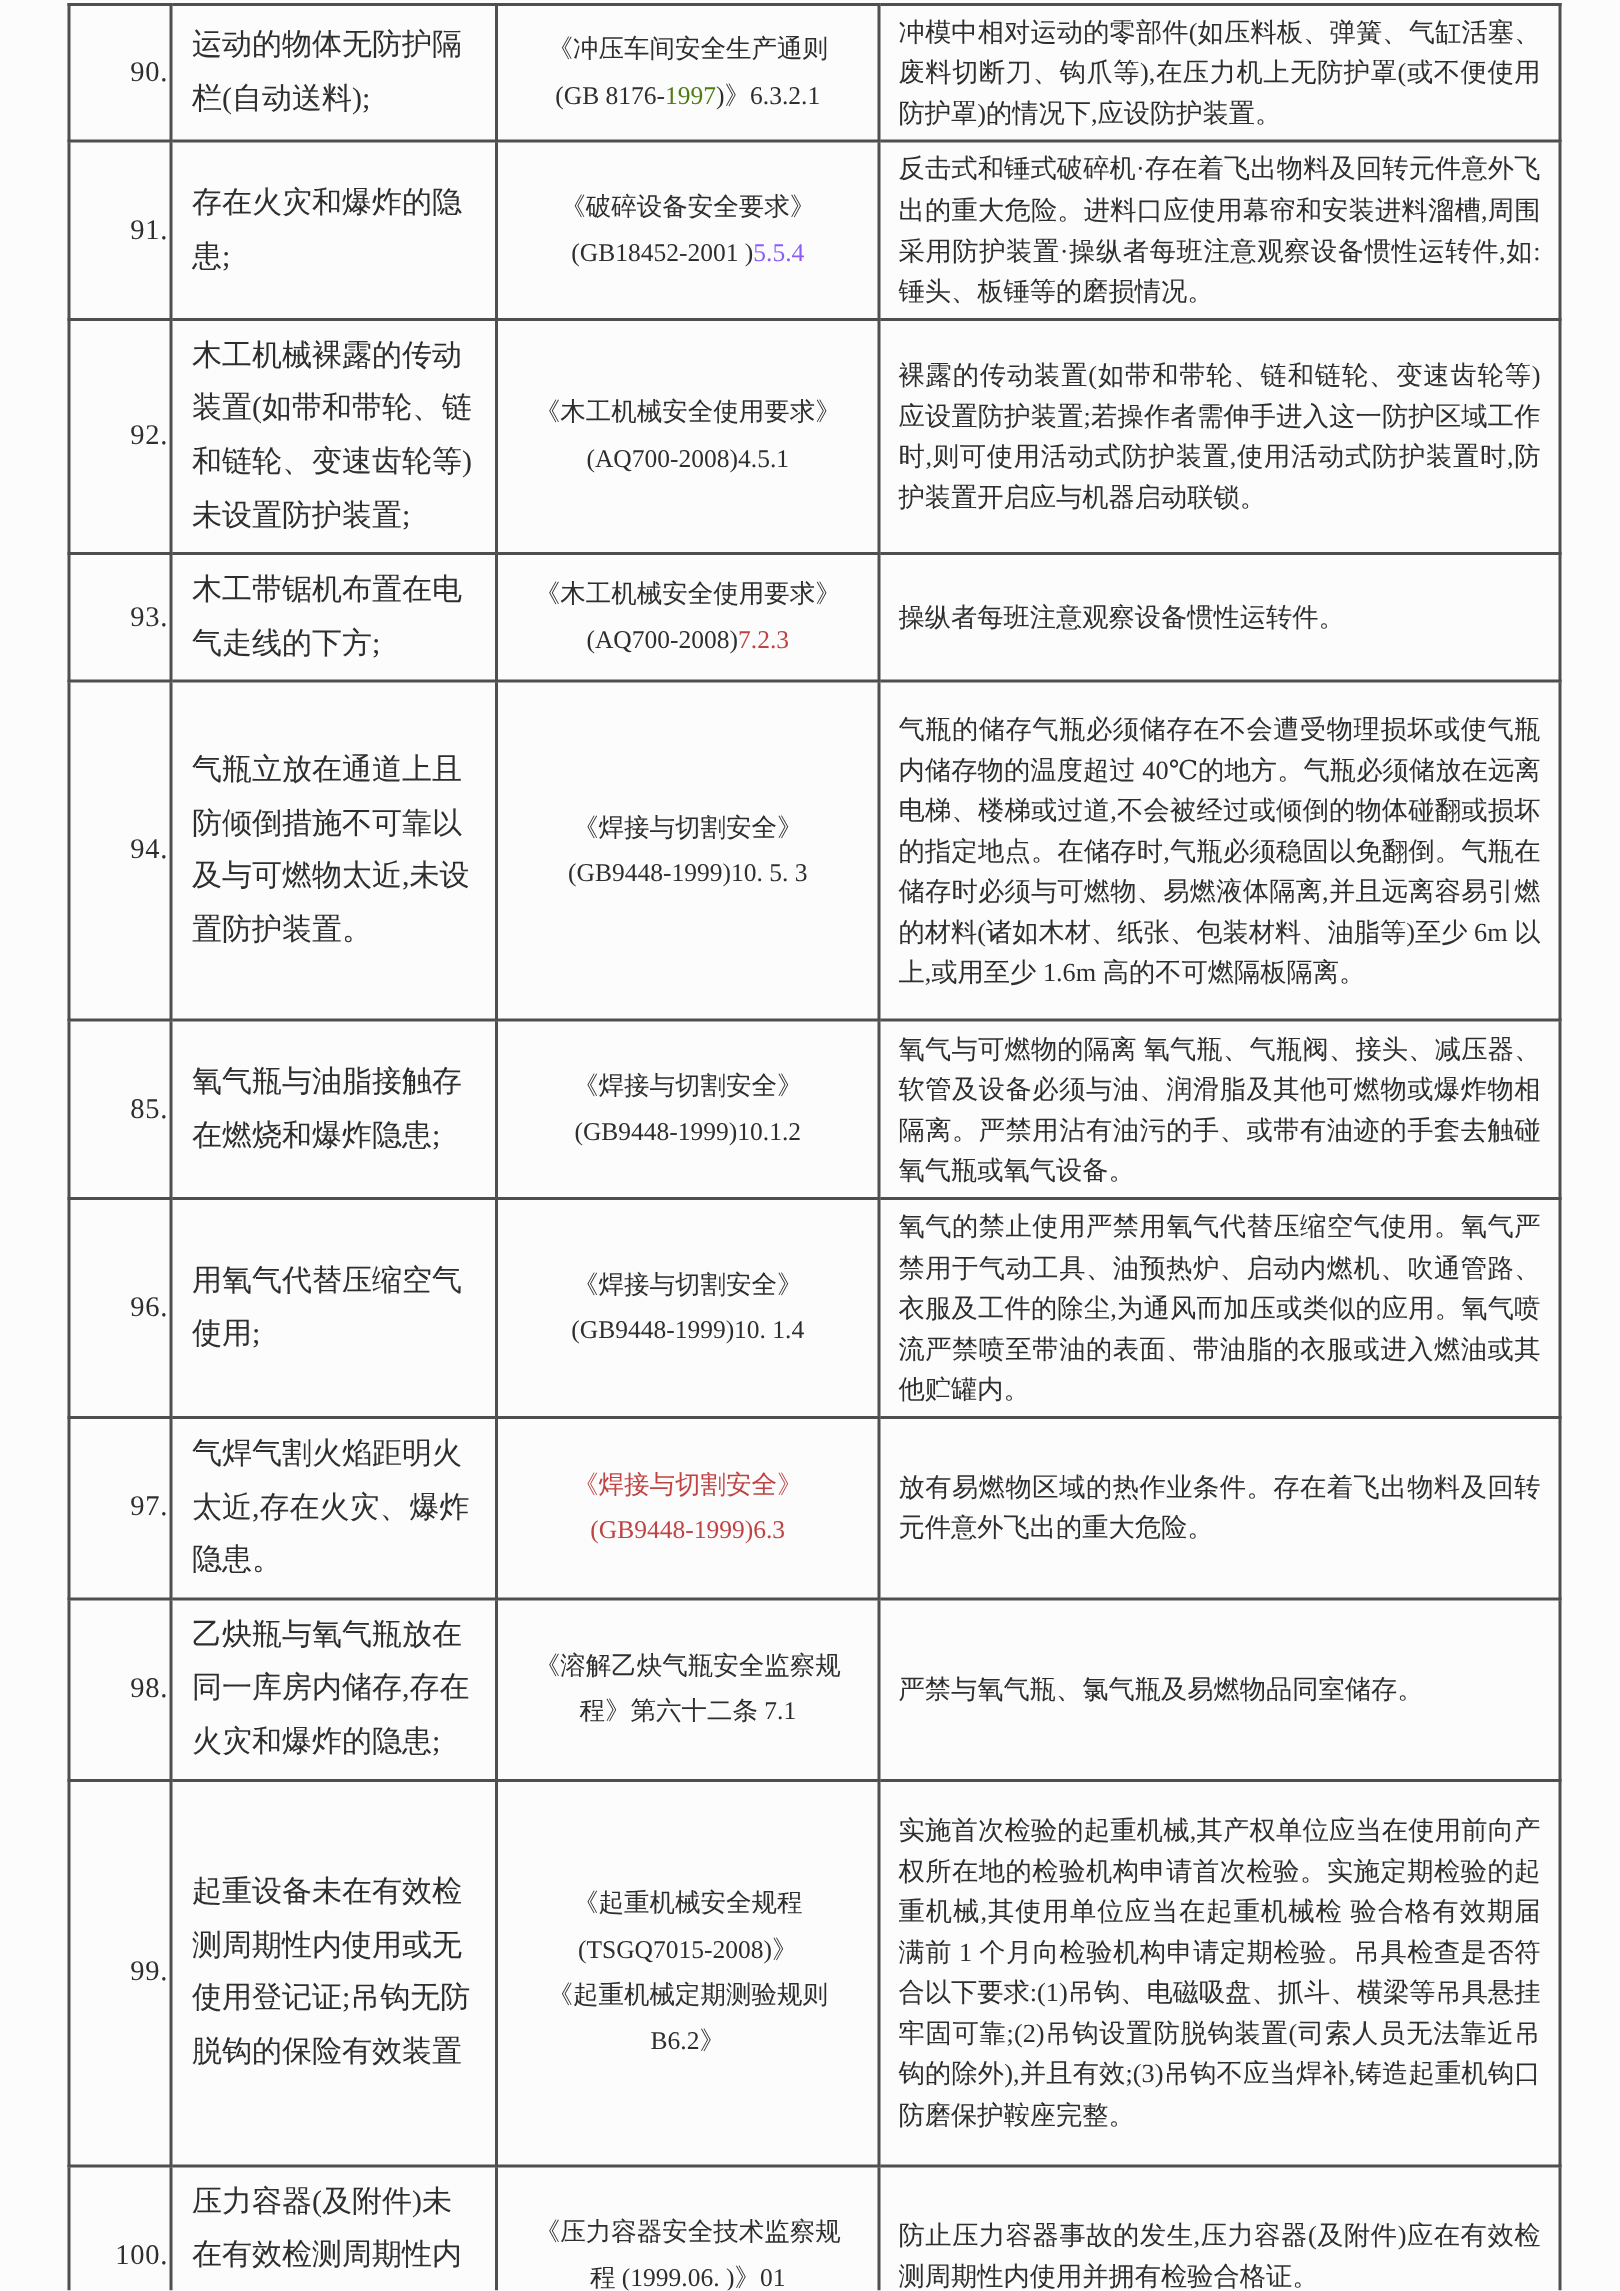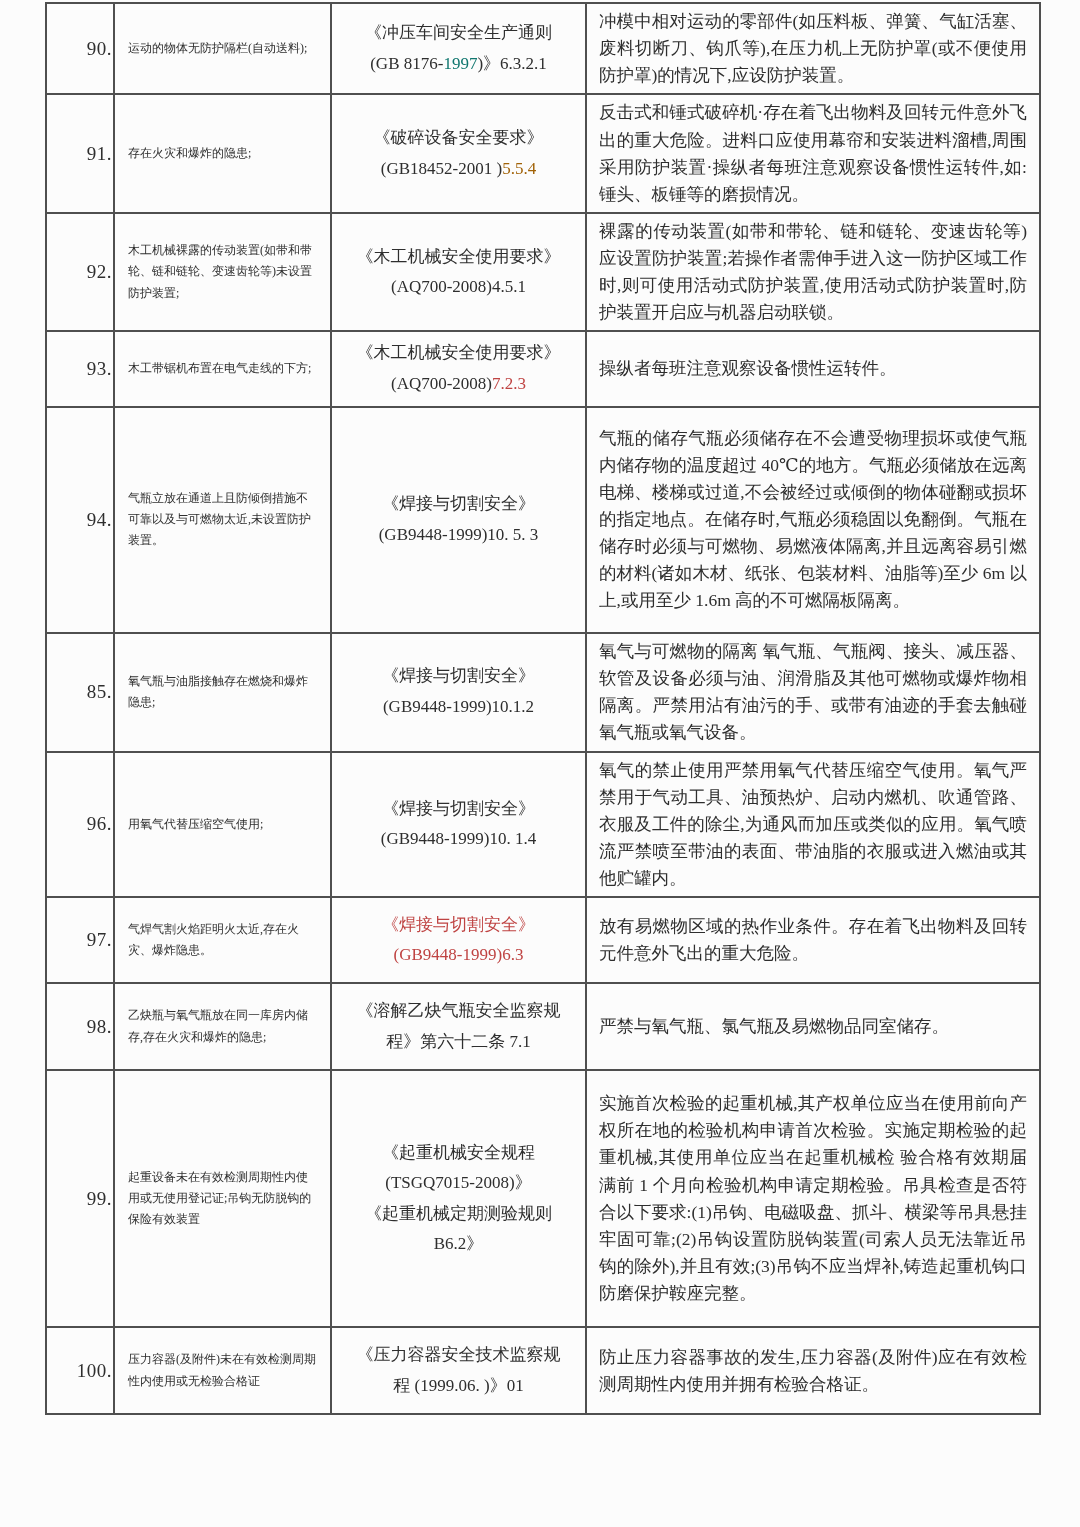--- a/index.html
+++ b/index.html
@@ -28,21 +28,21 @@
     border: 2px solid #4f4f4f;
     vertical-align: middle;
     overflow: hidden;
   }
   td.num {
     text-align: right;
     font-size: 19px;
     letter-spacing: 0.5px;
   }
   td.problem {
-    font-size: 12px;
+    font-size: 20px;
     line-height: 1.78;
     padding: 6px 13px;
     text-align: left;
   }
   td.ref {
     font-size: 17px;
     line-height: 1.8;
     padding: 6px 11px;
     text-align: center;
     white-space: pre-line;
@@ -77,28 +77,28 @@
       <col style="width:68px">
       <col style="width:217px">
       <col style="width:255px">
       <col style="width:454px">
     </colgroup>
     <tbody>
         <tr>
           <td class="num">90.</td>
           <td class="problem">运动的物体无防护隔栏(自动送料);</td>
           <td class="ref"><span>《冲压车间安全生产通则
-(GB 8176-</span><span style="color: #0f766e;">1997</span><span>)》6.3.2.1</span></td>
+(GB 8176-</span><span style="color: #4d7c0f;">1997</span><span>)》6.3.2.1</span></td>
           <td class="detail">冲模中相对运动的零部件(如压料板、弹簧、气缸活塞、废料切断刀、钩爪等),在压力机上无防护罩(或不便使用防护罩)的情况下,应设防护装置。</td>
         </tr>
         <tr>
           <td class="num">91.</td>
           <td class="problem">存在火灾和爆炸的隐患;</td>
           <td class="ref"><span>《破碎设备安全要求》
-(GB18452-2001 )</span><span style="color: #a16207;">5.5.4</span></td>
+(GB18452-2001 )</span><span style="color: #8b5cf6;">5.5.4</span></td>
           <td class="detail">反击式和锤式破碎机·存在着飞出物料及回转元件意外飞出的重大危险。进料口应使用幕帘和安装进料溜槽,周围采用防护装置·操纵者每班注意观察设备惯性运转件,如:锤头、板锤等的磨损情况。</td>
         </tr>
         <tr>
           <td class="num">92.</td>
           <td class="problem">木工机械裸露的传动装置(如带和带轮、链和链轮、变速齿轮等)未设置防护装置;</td>
           <td class="ref"><span>《木工机械安全使用要求》
 (AQ700-2008)4.5.1</span></td>
           <td class="detail">裸露的传动装置(如带和带轮、链和链轮、变速齿轮等)应设置防护装置;若操作者需伸手进入这一防护区域工作时,则可使用活动式防护装置,使用活动式防护装置时,防护装置开启应与机器启动联锁。</td>
         </tr>
         <tr>

